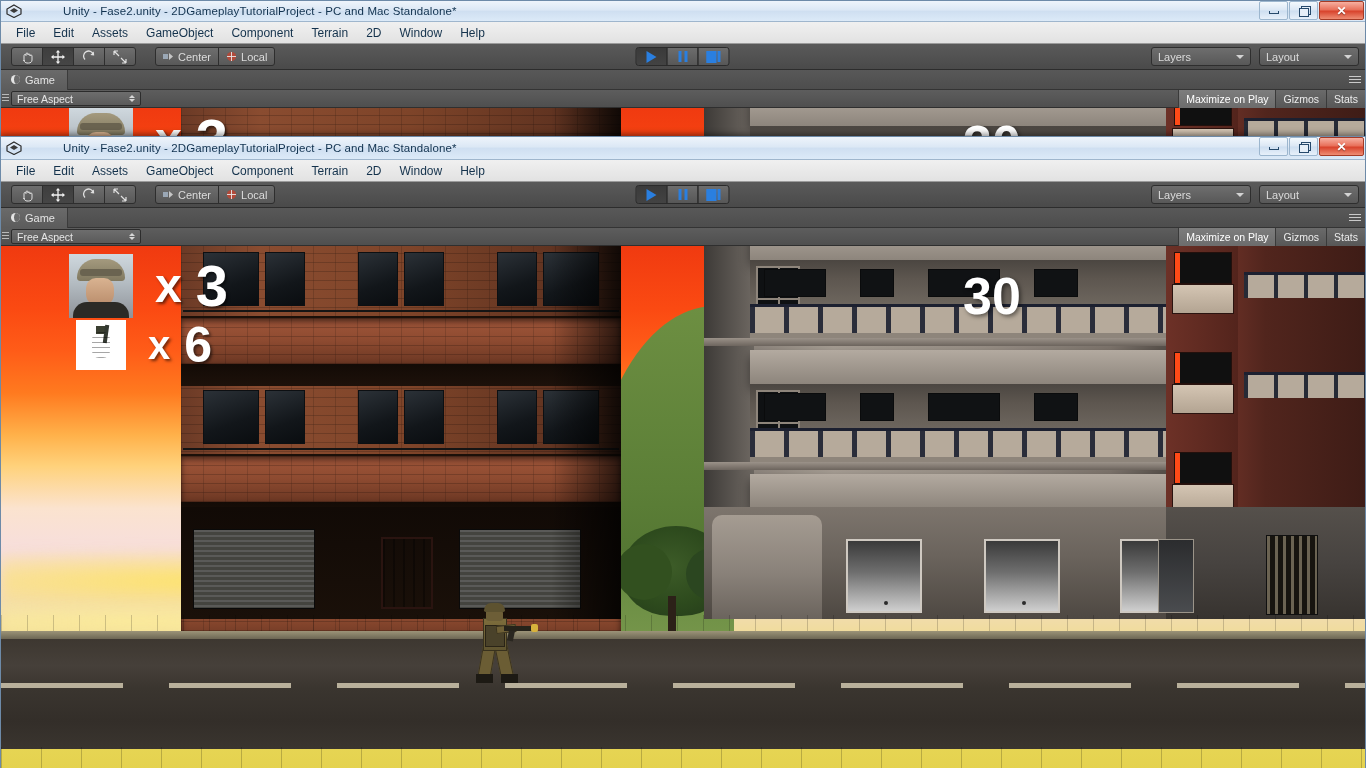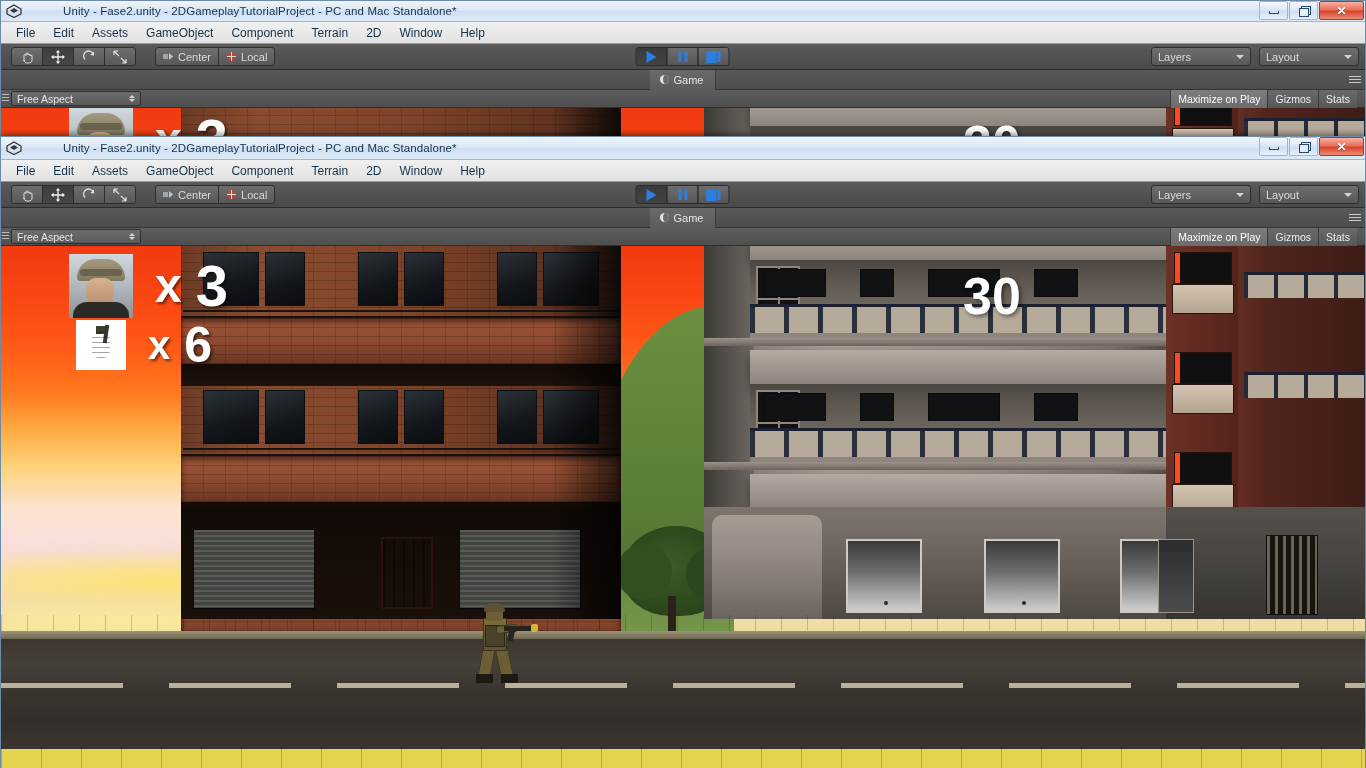--- a/index.html
+++ b/index.html
@@ -86,21 +86,21 @@
   .rightgrp{ margin-left:auto; display:flex; gap:8px; }
   .dropdown{ height:19px; min-width:100px; border:1px solid #2e2e2e; border-radius:3px;
      background:linear-gradient(to bottom,#6e6e6e,#585858);
      display:flex; align-items:center; padding:0 6px; font-size:11px; color:#dcdcdc;
      justify-content:space-between; }
   .caret{ width:0;height:0;border-left:4px solid transparent;border-right:4px solid transparent;
      border-top:4px solid #d3d3d3; margin-left:10px; }
 
   
   .tabrow{ height:20px; background:linear-gradient(to bottom,#585858,#4d4d4d);
-     border-bottom:1px solid #343434; display:flex; align-items:center; position:relative;justify-content:center; }
+     border-bottom:1px solid #343434; display:flex; align-items:center; position:relative; }
   .tab{ height:20px; display:flex; align-items:center; gap:5px; padding:0 12px 0 10px;
      background:linear-gradient(to bottom,#6a6a6a,#5c5c5c); border-right:1px solid #3b3b3b;
      font-size:11px; color:#e4e4e4; }
   .moon{ width:9px; height:9px; border-radius:50%; background:#e4e4e4; position:relative;
      overflow:hidden; }
   .moon:after{ content:""; position:absolute; left:3px; top:-1px; width:9px; height:11px;
      border-radius:50%; background:#6a6a6a; }
   .tab-burger{ position:absolute; right:4px; top:4px; width:12px; }
   .tab-burger i{ display:block; height:1px; background:#c9c9c9; margin:2px 0; }
 
@@ -110,21 +110,21 @@
      padding-left:10px; position:relative; }
   .aspect{ height:15px; width:130px; border:1px solid #2c2c2c; border-radius:2px;
      background:linear-gradient(to bottom,#6d6d6d,#5a5a5a);
      display:flex; align-items:center; justify-content:space-between;
      padding:0 5px; font-size:10.5px; color:#e6e6e6; }
   .updown{ display:flex; flex-direction:column; gap:1px; line-height:0; }
   .updown .u{ width:0;height:0;border-left:3px solid transparent;border-right:3px solid transparent;
      border-bottom:3px solid #d8d8d8; }
   .updown .d{ width:0;height:0;border-left:3px solid transparent;border-right:3px solid transparent;
      border-top:3px solid #d8d8d8; }
-  .gb-right{ position:absolute; right:8px; top:0; height:18px; display:flex;margin-left:26px; }
+  .gb-right{ position:absolute; right:0; top:0; height:18px; display:flex;margin-left:26px; }
   .gbtn{ height:18px; padding:0 7px; display:flex; align-items:center; font-size:10.5px;
      color:#ececec; border-left:1px solid #3a3a3a;
      background:linear-gradient(to bottom,#6a6a6a,#575757); }
   .gbtn.on{ background:linear-gradient(to bottom,#7d7d7d,#6c6c6c); color:#fff; }
   .gb-handle{ position:absolute; left:1px; top:2px; width:7px; }
   .gb-handle i{ display:block; height:1px; background:#b9b9b9; margin:2px 0; }
 
   
   .gameview{ position:relative; width:100%; overflow:hidden; background:#000; }
   .win-front .gameview{ height:525px; }

